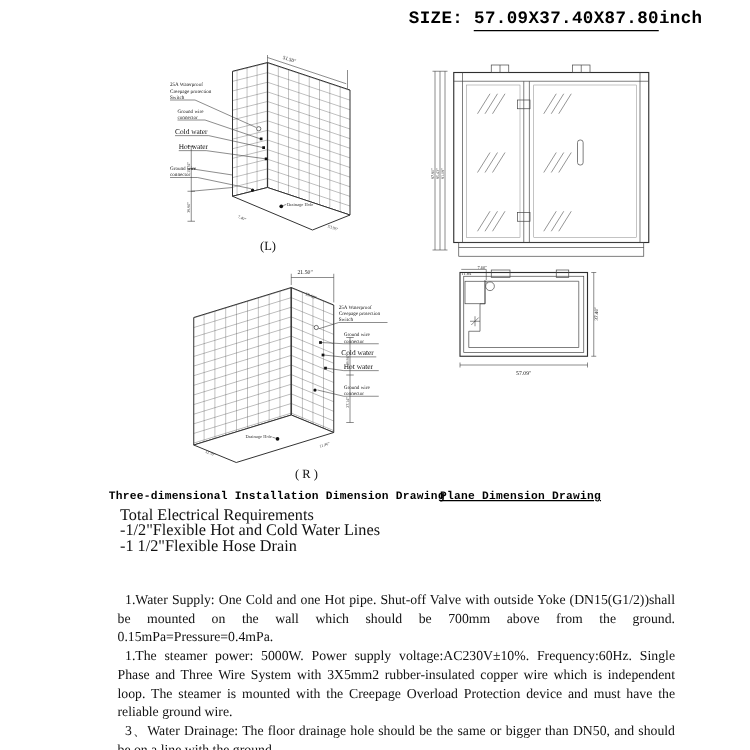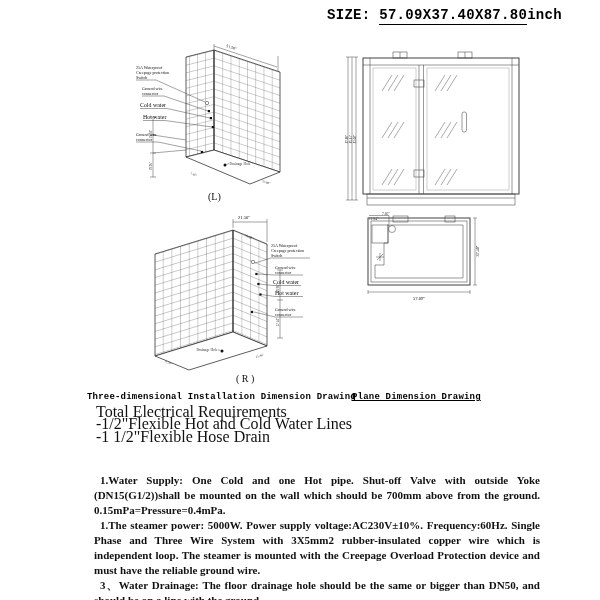--- a/index.html
+++ b/index.html
@@ -9,24 +9,24 @@
   
   .size-title{left:327px;top:7px;font-family:"Liberation Mono",monospace;
               font-weight:bold;font-size:14px;letter-spacing:0.3px;color:#000;white-space:nowrap;}
   .size-title .val{border-bottom:1.4px solid #000;padding-bottom:1px;}
   
   .caption{font-family:"Liberation Mono",monospace;font-size:9px;letter-spacing:0.2px;
            color:#000;white-space:nowrap;font-weight:bold;}
   .cap-3d{left:87px;top:392px;}
   .cap-plane{left:352px;top:392px;text-decoration:underline;}
   
-  .specs{left:96px;top:406px;font-size:16px;line-height:12.4px;white-space:nowrap;}
+  .specs{left:96px;top:406px;font-size:13px;line-height:12.4px;white-space:nowrap;}
   
   .notes{left:94px;top:473px;width:446px;font-size:11px;line-height:15px;text-align:justify;}
-  .notes p{margin:0;text-indent:6px;font-weight:bold;}
+  .notes p{margin:0;text-indent:6px;}
   
   svg{position:absolute;overflow:visible;}
   svg text{font-family:"Liberation Serif",serif;fill:#111;}
   .t32{font-size:3.2px;fill:#333;}
   .t36{font-size:3.6px;fill:#333;}
   .t4{font-size:4.1px;}
   .t45{font-size:4.6px;}
   .t58{font-size:5.9px;}
   .cap-iso{font-size:10px;}
   .dline{stroke:#333;stroke-width:0.45;fill:none;}

